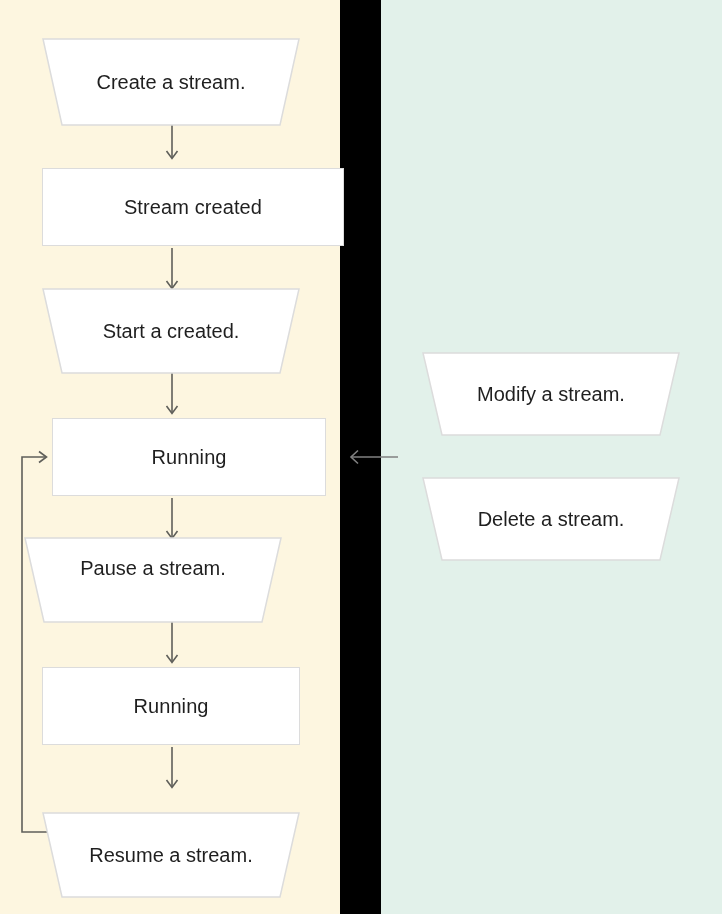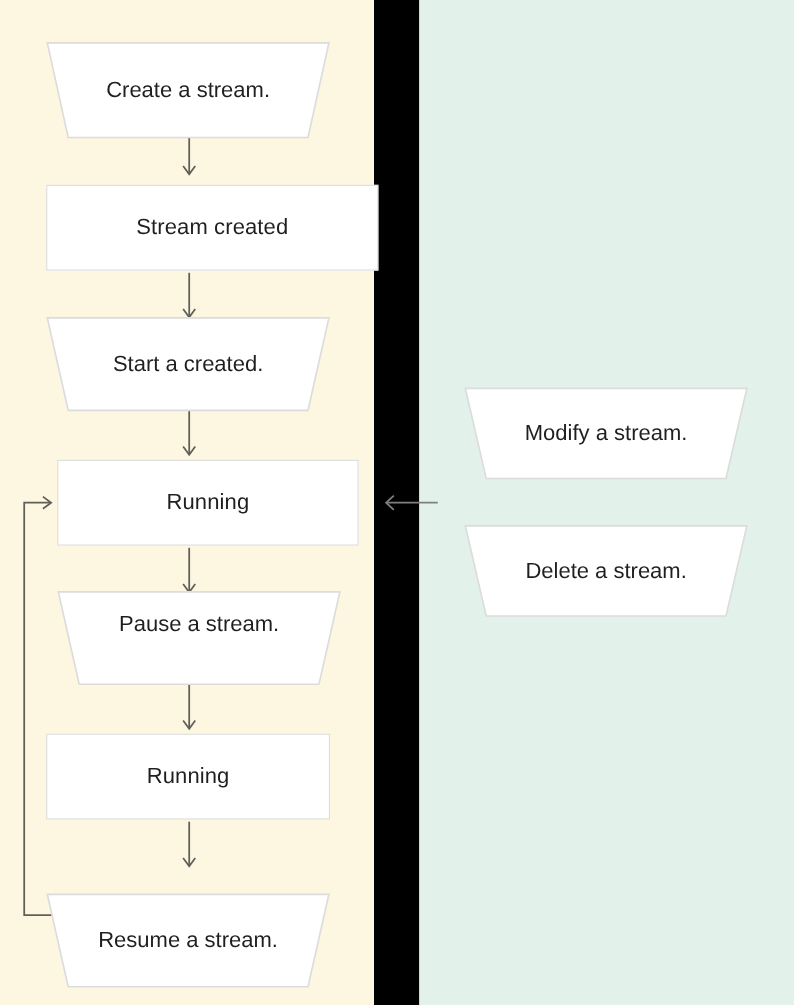--- a/index.html
+++ b/index.html
@@ -105,21 +105,21 @@
     <svg width="258" height="86" viewBox="0 0 258 86">
       <polygon points="1,1 257,1 238,85 20,85" fill="#ffffff" stroke="#dcdcdc" stroke-width="1.5"></polygon>
     </svg>
     <div class="lbl">Start a created.</div>
   </div>
 
   <div class="node state" style="left:52px;top:418px;width:274px;height:78px;">
     <span class="lbl">Running</span>
   </div>
 
-  <div class="trapwrap" style="left:52px;top:537px;width:258px;height:62px;">
+  <div class="trapwrap" style="left:24px;top:537px;width:258px;height:62px;">
     <svg width="258" height="86" viewBox="0 0 258 86">
       <polygon points="1,1 257,1 238,85 20,85" fill="#ffffff" stroke="#dcdcdc" stroke-width="1.5"></polygon>
     </svg>
     <div class="lbl">Pause a stream.</div>
   </div>
 
   <div class="node state" style="left:42px;top:667px;width:258px;height:78px;">
     <span class="lbl">Running</span>
   </div>
 

